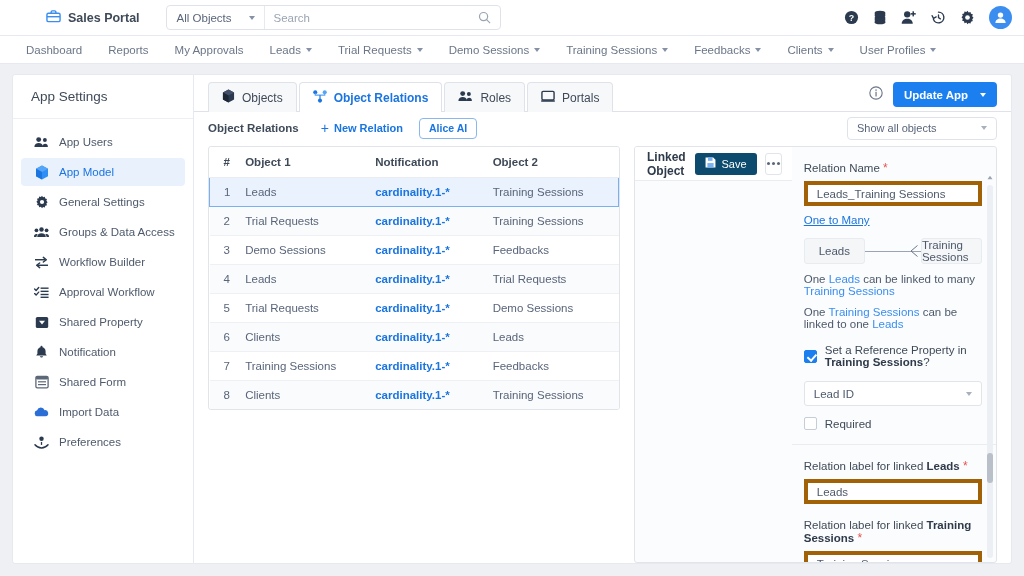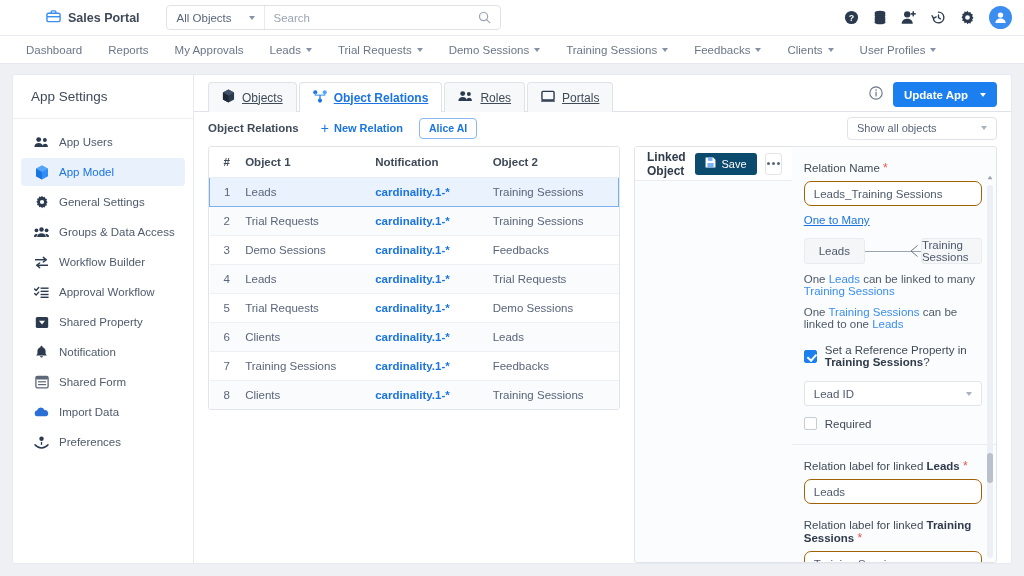--- a/index.html
+++ b/index.html
@@ -128,21 +128,21 @@
     height: 37px; flex: 0 0 37px; display: flex; align-items: flex-end;
     padding: 0 14px 0 14px; border-bottom: 1px solid #dfe3e9;
     position: relative;
   }
   .tab {
     height: 30px; display: flex; align-items: center; gap: 7px;
     padding: 0 13px; font-size: 12px; color: #3f4a58;
     border: 1px solid #dfe3e9; border-bottom: none;
     border-radius: 4px 4px 0 0; background: #f7f8fa;
     margin-right: 2px; cursor: pointer; white-space: nowrap;
-    position: relative; top: 1px; text-decoration: underline;
+    position: relative; top: 1px;
   }
   .tab.active { background: #fff; color: #1b75e0; font-weight: bold; }
   .tab-right { margin-left: auto; display: flex; align-items: center; gap: 10px; padding-bottom: 4px; }
   .btn-primary {
     background: #1b7ff0; color: #fff; font-size: 11.5px; font-weight: bold;
     height: 25px; border-radius: 4px; display: flex; align-items: center;
     padding: 0 11px; gap: 12px; cursor: pointer; border: none;
     font-family: "Liberation Sans", sans-serif;
   }
   .btn-primary .bcar {
@@ -231,21 +231,21 @@
     border-radius: 3px; background: #fff; display: flex; align-items: center;
     justify-content: center; gap: 2px; cursor: pointer;
   }
   .btn-more i { width: 3px; height: 3px; border-radius: 50%; background: #5c6878; display: block; }
 
   .rp-body { flex: 1; padding: 14px 14px 0 12px; overflow: hidden; position: relative; }
   .field-label { font-size: 11.5px; color: #3f4a58; margin-bottom: 6px; }
   .field-label .req { color: #e8534f; font-size: 12px; }
   .field-label b { color: #2f3a4a; }
   .inp {
-    width: 100%; height: 25px; border: 1px solid #a16207; border-radius: 7px;
+    width: 100%; height: 25px; border: 4px solid #a16207; border-radius: 0;
     background: #fff; font-size: 11.5px; color: #4e5a6b; padding: 0 9px;
     font-family: "Liberation Sans", sans-serif; outline: none;
   }
   .link-onemany {
     display: inline-block; margin-top: 8px; font-size: 11.5px;
     color: #1b75e0; text-decoration: underline; cursor: pointer;
   }
   .relviz { display: flex; align-items: center; margin-top: 10px; }
   .rv-box {
     flex: 1; height: 26px; background: #f4f6f8; border: 1px solid #e8ebef;

